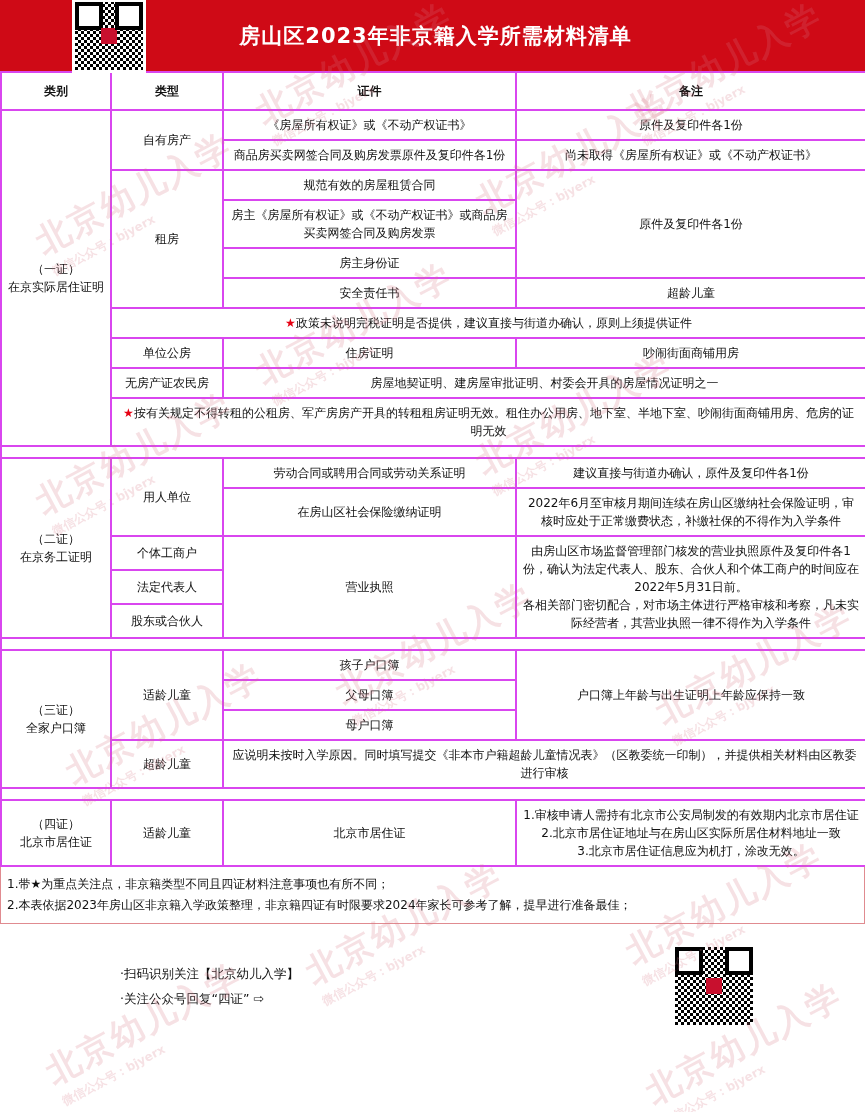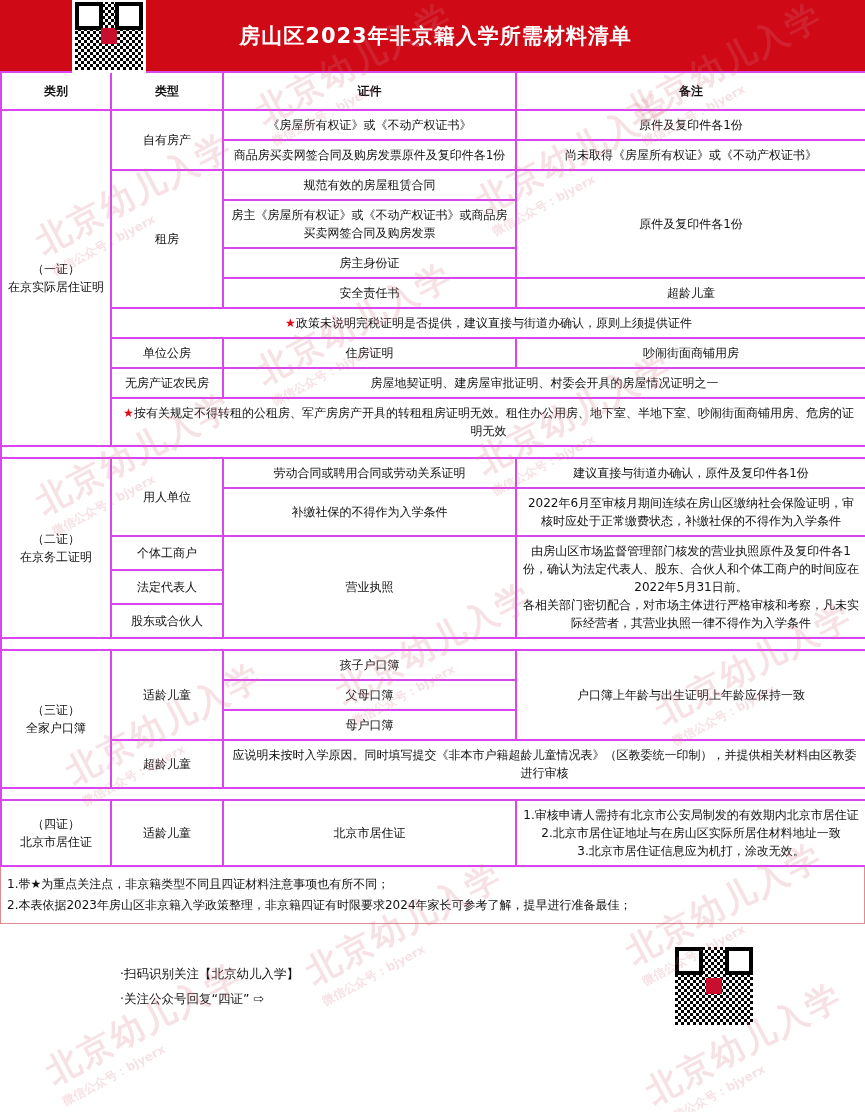--- a/index.html
+++ b/index.html
@@ -206,21 +206,21 @@
         <tr class="sep-row">
           <td colspan="4"></td>
         </tr>
         <tr>
           <td rowspan="5" class="cat">（二证）<br>在京务工证明</td>
           <td rowspan="2">用人单位</td>
           <td rowspan="1">劳动合同或聘用合同或劳动关系证明</td>
           <td rowspan="1">建议直接与街道办确认，原件及复印件各1份</td>
         </tr>
         <tr>
-          <td rowspan="1">补缴社保的不得作为入学条件</td>
+          <td rowspan="1">在房山区社会保险缴纳证明</td>
           <td rowspan="1">2022年6月至审核月期间连续在房山区缴纳社会保险证明，审核时应处于正常缴费状态，补缴社保的不得作为入学条件</td>
         </tr>
         <tr>
           <td rowspan="1">个体工商户</td>
           <td rowspan="3">营业执照</td>
           <td rowspan="3" class="left">由房山区市场监督管理部门核发的营业执照原件及复印件各1份，确认为法定代表人、股东、合伙人和个体工商户的时间应在2022年5月31日前。<br>各相关部门密切配合，对市场主体进行严格审核和考察，凡未实际经营者，其营业执照一律不得作为入学条件</td>
         </tr>
         <tr>
           <td rowspan="1">法定代表人</td>
         </tr>

